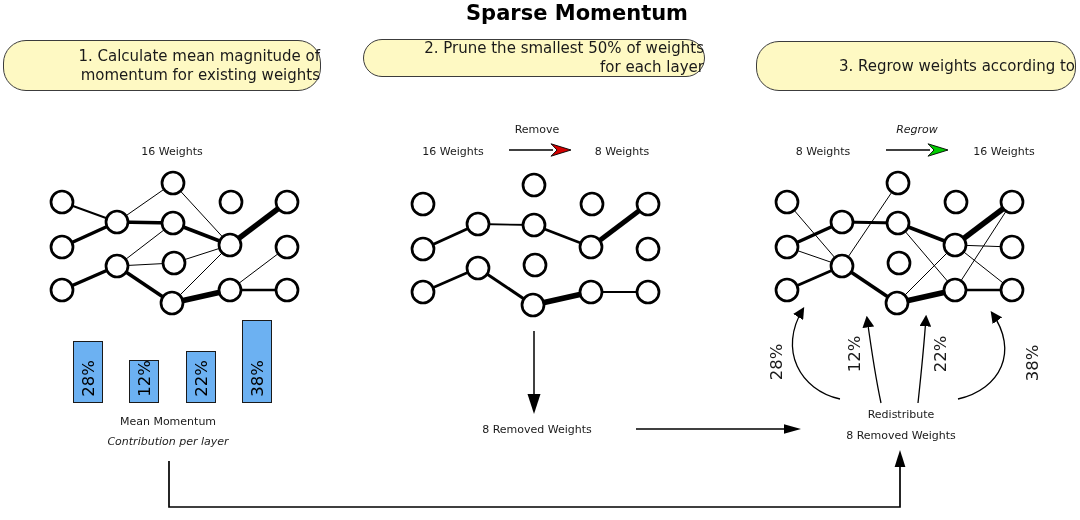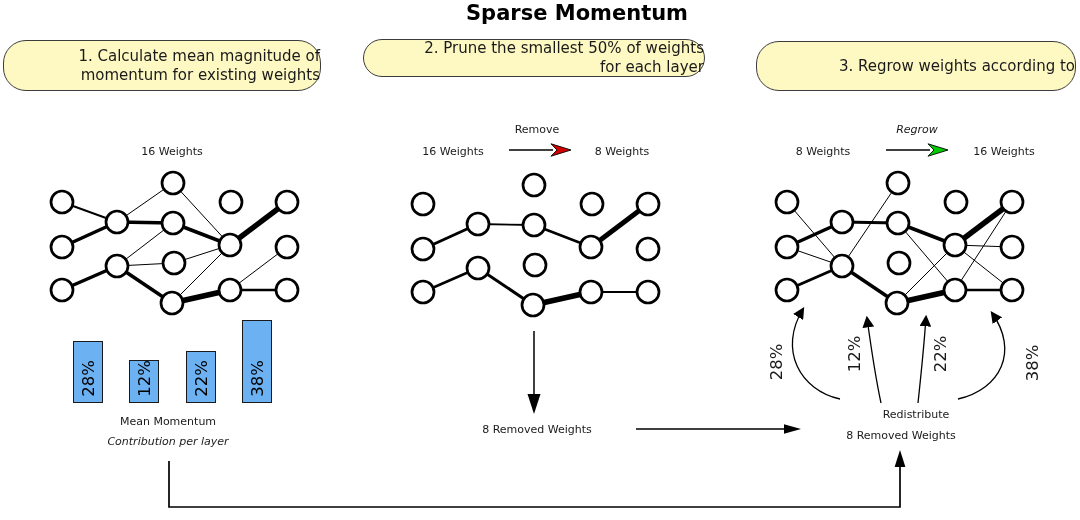--- a/index.html
+++ b/index.html
@@ -197,21 +197,21 @@
   </div>
   <div class="bar" style="left: 242px; background-color: rgb(108, 177, 242); height: 83px; top: 320px;">
     <span class="bar-label">38%</span>
   </div>
 
   <div class="hl" style="left:168px;top:413px;">Mean Momentum</div>
   <div class="hl" style="left:168px;top:433px;font-style:italic;">Contribution per layer</div>
 
   <div class="hl" style="left:537px;top:421px;">8 Removed Weights</div>
 
-  <div class="hl" style="left:901px;top:406px;margin-left:15px;">Redistribute</div>
+  <div class="hl" style="left:901px;top:406px;">Redistribute</div>
   <div class="hl" style="left:901px;top:427px;">8 Removed Weights</div>
 
   <div class="pct" style="left:776px;top:362px;">28%</div>
   <div class="pct" style="left:854px;top:354px;">12%</div>
   <div class="pct" style="left:940px;top:354px;">22%</div>
   <div class="pct" style="left:1032px;top:363px;">38%</div>
 
 </div>
 
 </body></html>

